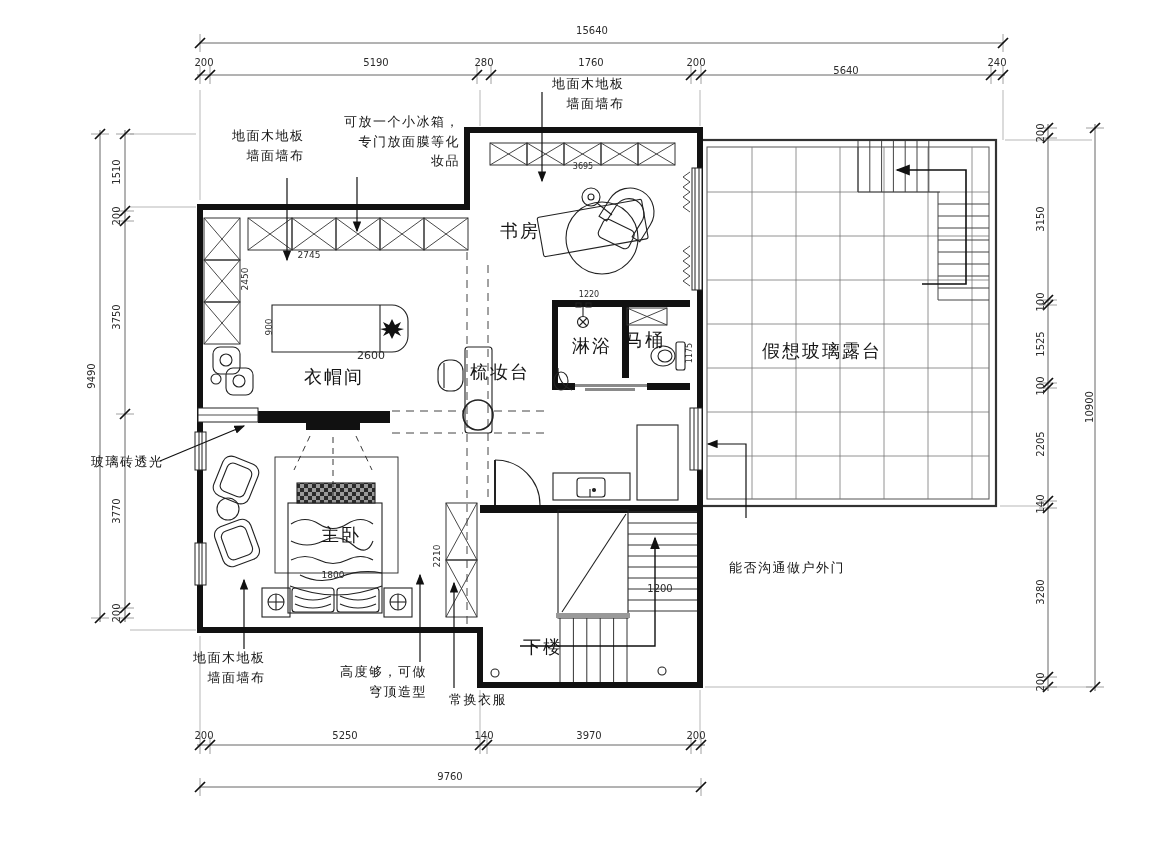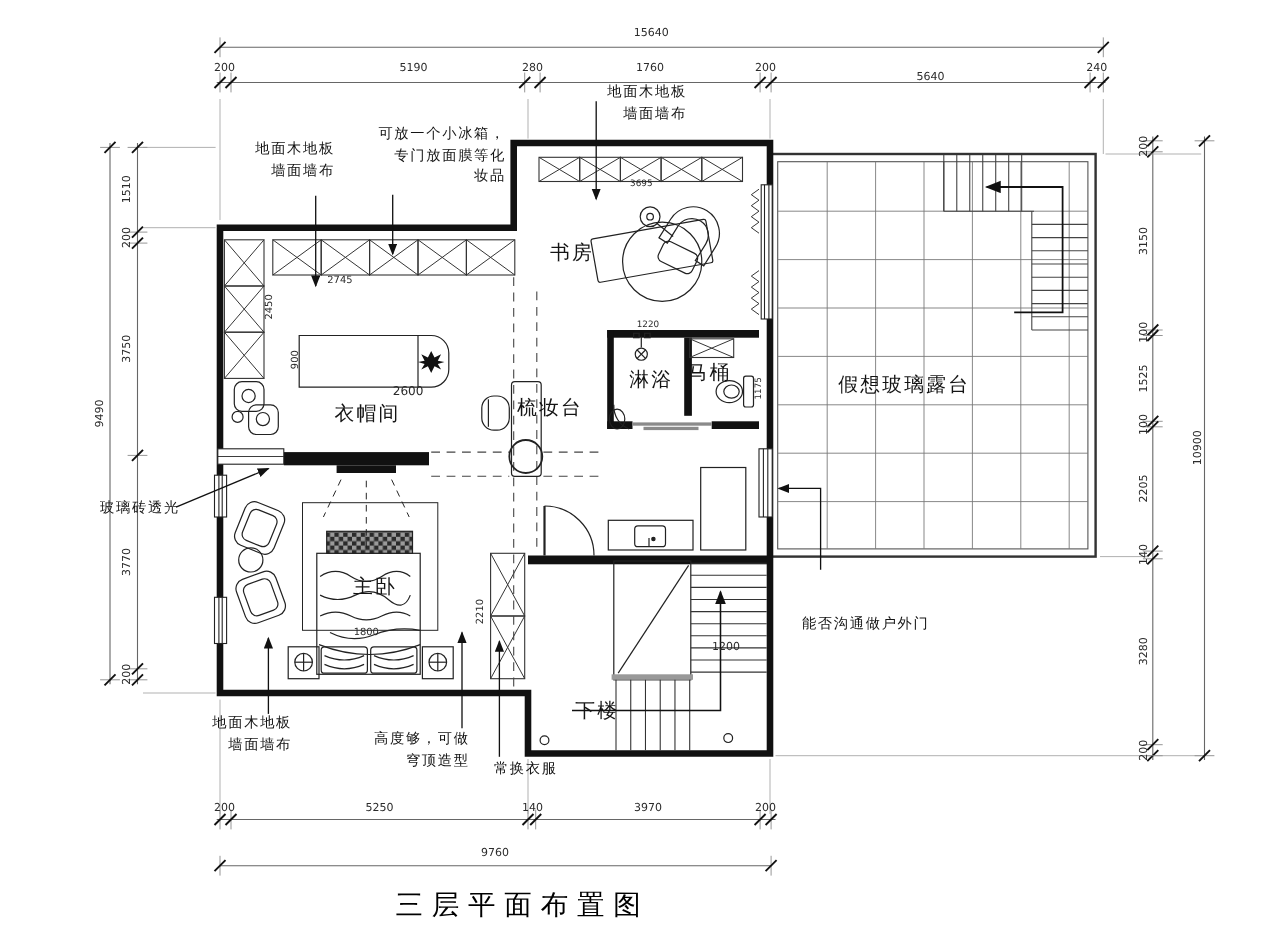--- a/index.html
+++ b/index.html
@@ -479,14 +479,13 @@
       <span class="lbl dim rot" style="left: 270px; top: 327px; font-size: 9px;">900</span>
       <span class="lbl dim" style="left: 339px; top: 356px; font-size: 11px; margin-left: 32px;">2600</span>
       <span class="lbl dim" style="left: 583px; top: 167px; font-size: 8px;">3695</span>
       <span class="lbl dim" style="left: 589px; top: 295px; font-size: 8px; text-align: center;">1220</span>
       <span class="lbl dim rot" style="left: 690px; top: 353px; font-size: 8px;">1175</span>
       <span class="lbl dim rot" style="left: 438px; top: 556px; font-size: 9px;">2210</span>
       <span class="lbl dim" style="left: 333px; top: 576px; font-size: 9px;">1800</span>
       <span class="lbl dim" style="left: 660px; top: 588px; font-size: 10px;">1200</span>
     </div>
 
-  <div id="title">三层平面布置图</div>
 </div>
 
 </body></html>

